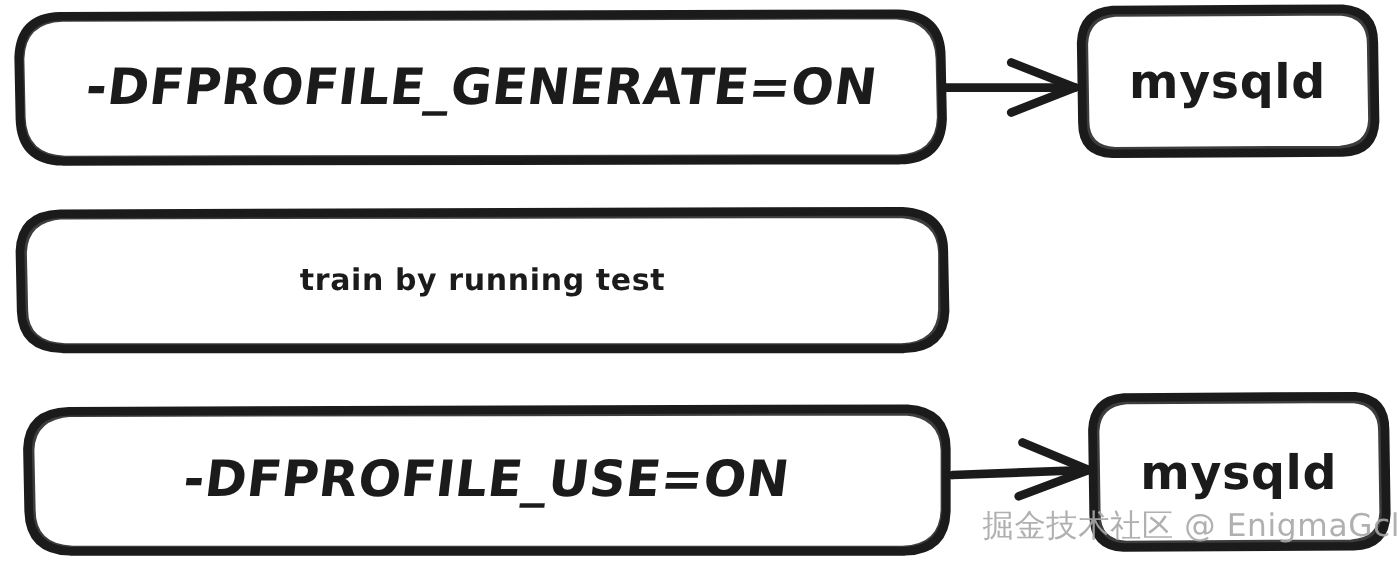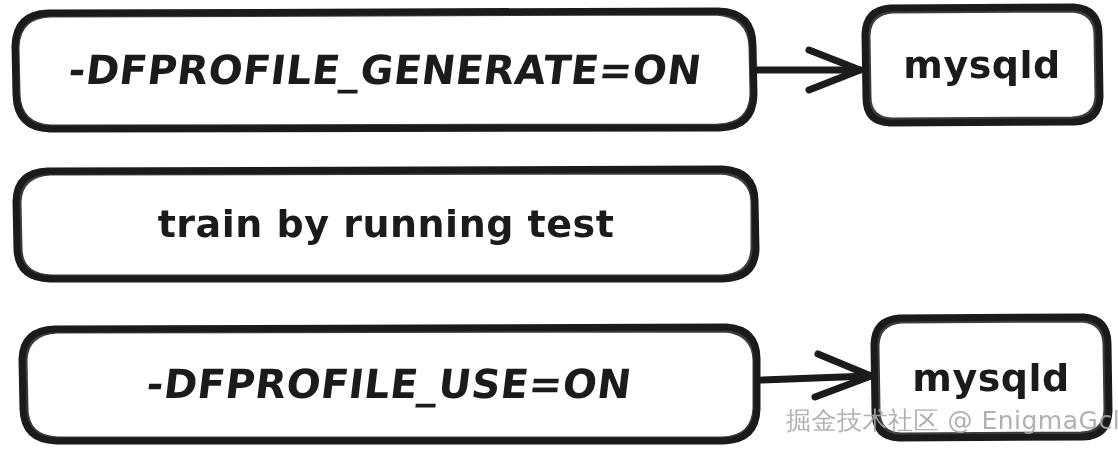--- a/index.html
+++ b/index.html
@@ -62,21 +62,21 @@
   }
   #node-mysqld-top .node-label {
     font-size: 38px;
     font-weight: 600;
   }
 
   #node-train {
     left: 15px;  top: 168px; width: 742px; height: 112px;
   }
   #node-train .node-label {
-    font-size: 38px;
+    font-size: 24px;
     font-weight: 600;
   }
 
   #node-use {
     left: 21px;  top: 326px; width: 736px; height: 116px;
   }
   #node-use .node-label {
     font-size: 40px;
     font-weight: 600;
     transform: skewX(-7deg);

